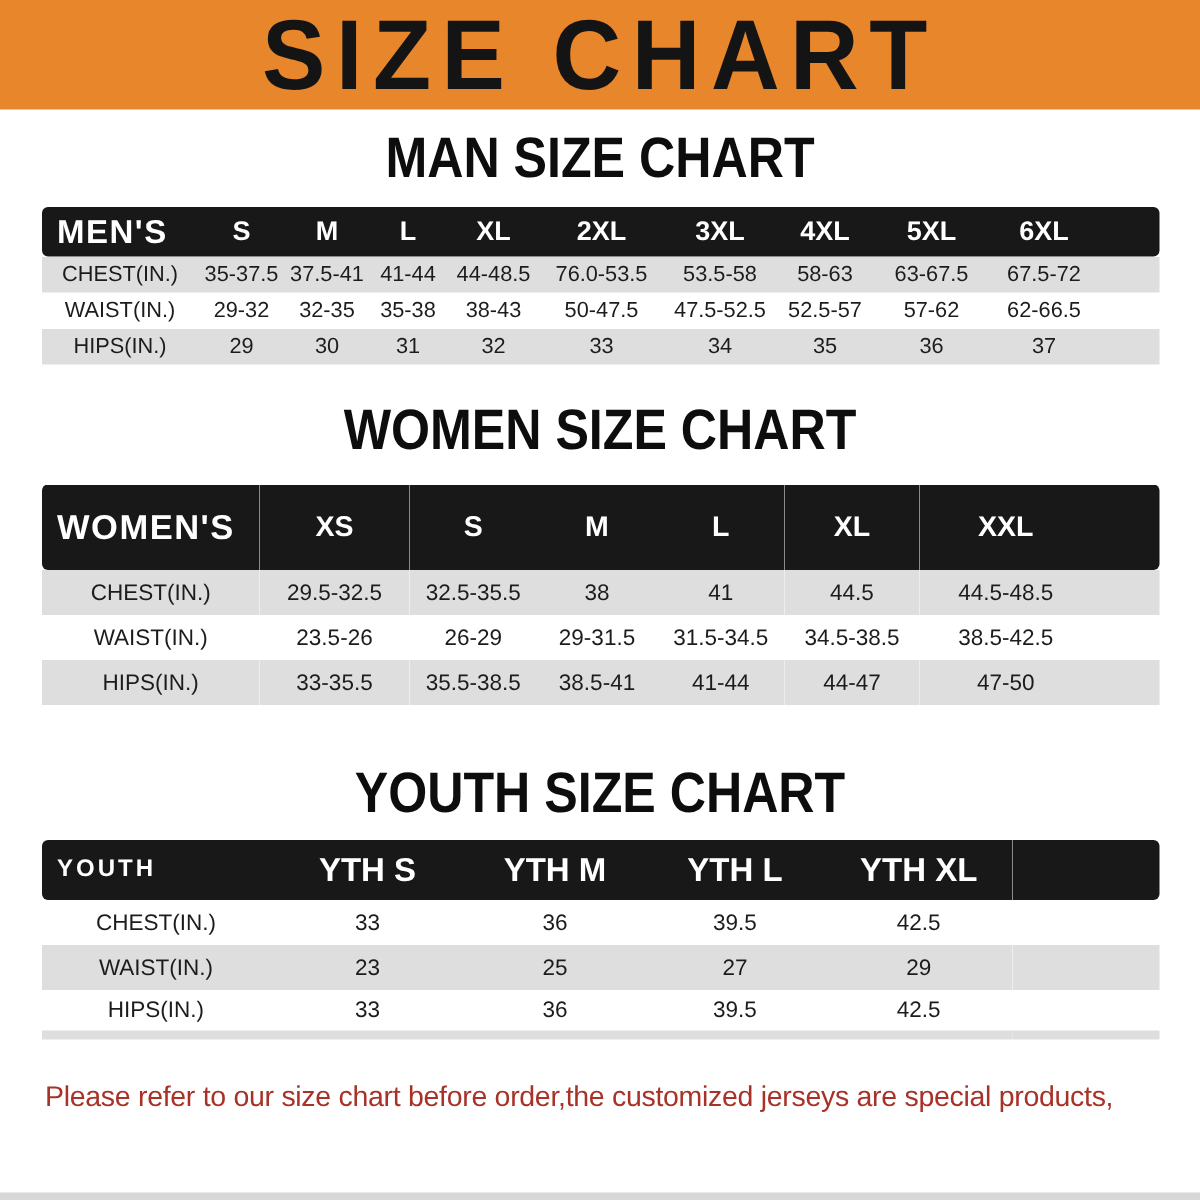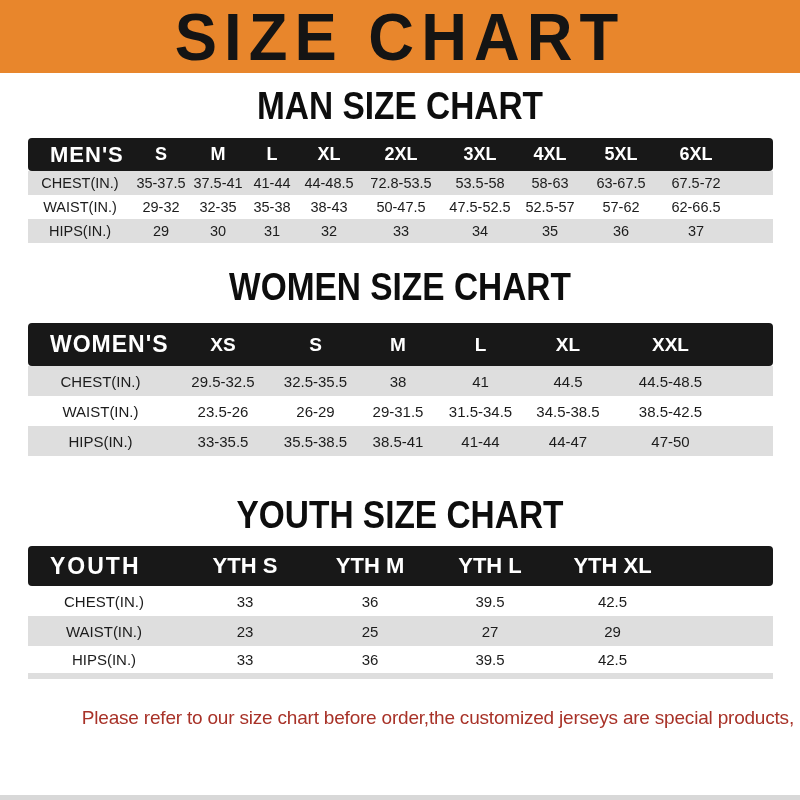--- a/index.html
+++ b/index.html
@@ -45,47 +45,46 @@
   table{
     border-collapse:collapse;table-layout:fixed;
     width:745px;margin-left:28px;
   }
   th{
     background:var(--bar-bg);color:#ffffff;font-weight:bold;
     text-align:center;padding:0;overflow:hidden;white-space:nowrap;
   }
   thead th:first-child{border-radius:4px 0 0 4px;}
   thead th:last-child{border-radius:0 4px 4px 0;}
-  th.cat{text-align:left;padding-left:22px;letter-spacing:1px;}
+  th.cat{text-align:left;padding-left:10px;letter-spacing:1px;}
   td{
     text-align:center;color:#1c1c1c;padding:0;
     overflow:hidden;white-space:nowrap;background:#ffffff;
   }
   tr.stripe td{background:var(--stripe);}
   
   .sec-men th{height:33px;font-size:18px;}
   .sec-men th.cat{font-size:22px;}
   .sec-men td{height:24px;font-size:14.5px;}
   
-  .sec-women th{height:43px;font-size:19px;}
+  .sec-women th{height:57px;font-size:19px;}
   .sec-women th.cat{font-size:23px;}
   .sec-women td{height:30px;font-size:15px;}
   
   .sec-youth th{height:40px;font-size:22px;}
-  .sec-youth th.cat{font-size:23px;letter-spacing:2px;}
+  .sec-youth th.cat{font-size:16px;letter-spacing:2px;}
   .sec-youth td{height:30px;font-size:15px;}
   .sec-youth table{border-bottom:6px solid var(--stripe);}
   
   .footer{
     margin:24px 6px 0 30px;
     color:var(--footer-red);
     font-size:19px;line-height:30px;
     letter-spacing:-0.2px;
     white-space:nowrap;
-    text-align:right;
   }
   .bottom-strip{
     position:absolute;left:0;bottom:0;width:100%;height:5px;
     background:#d8d8d8;
   }
 </style>
 </head>
 <body>
 
 <div class="banner">
@@ -124,21 +123,21 @@
             <th></th>
           </tr>
         </thead>
         <tbody>
           <tr class="stripe">
             <td class="label">CHEST(IN.)</td>
             <td>35-37.5</td>
             <td>37.5-41</td>
             <td>41-44</td>
             <td>44-48.5</td>
-            <td>72.8-53.5</td>
+            <td>76.0-53.5</td>
             <td>53.5-58</td>
             <td>58-63</td>
             <td>63-67.5</td>
             <td>67.5-72</td>
             <td></td>
           </tr>
           <tr>
             <td class="label">WAIST(IN.)</td>
             <td>29-32</td>
             <td>32-35</td>

